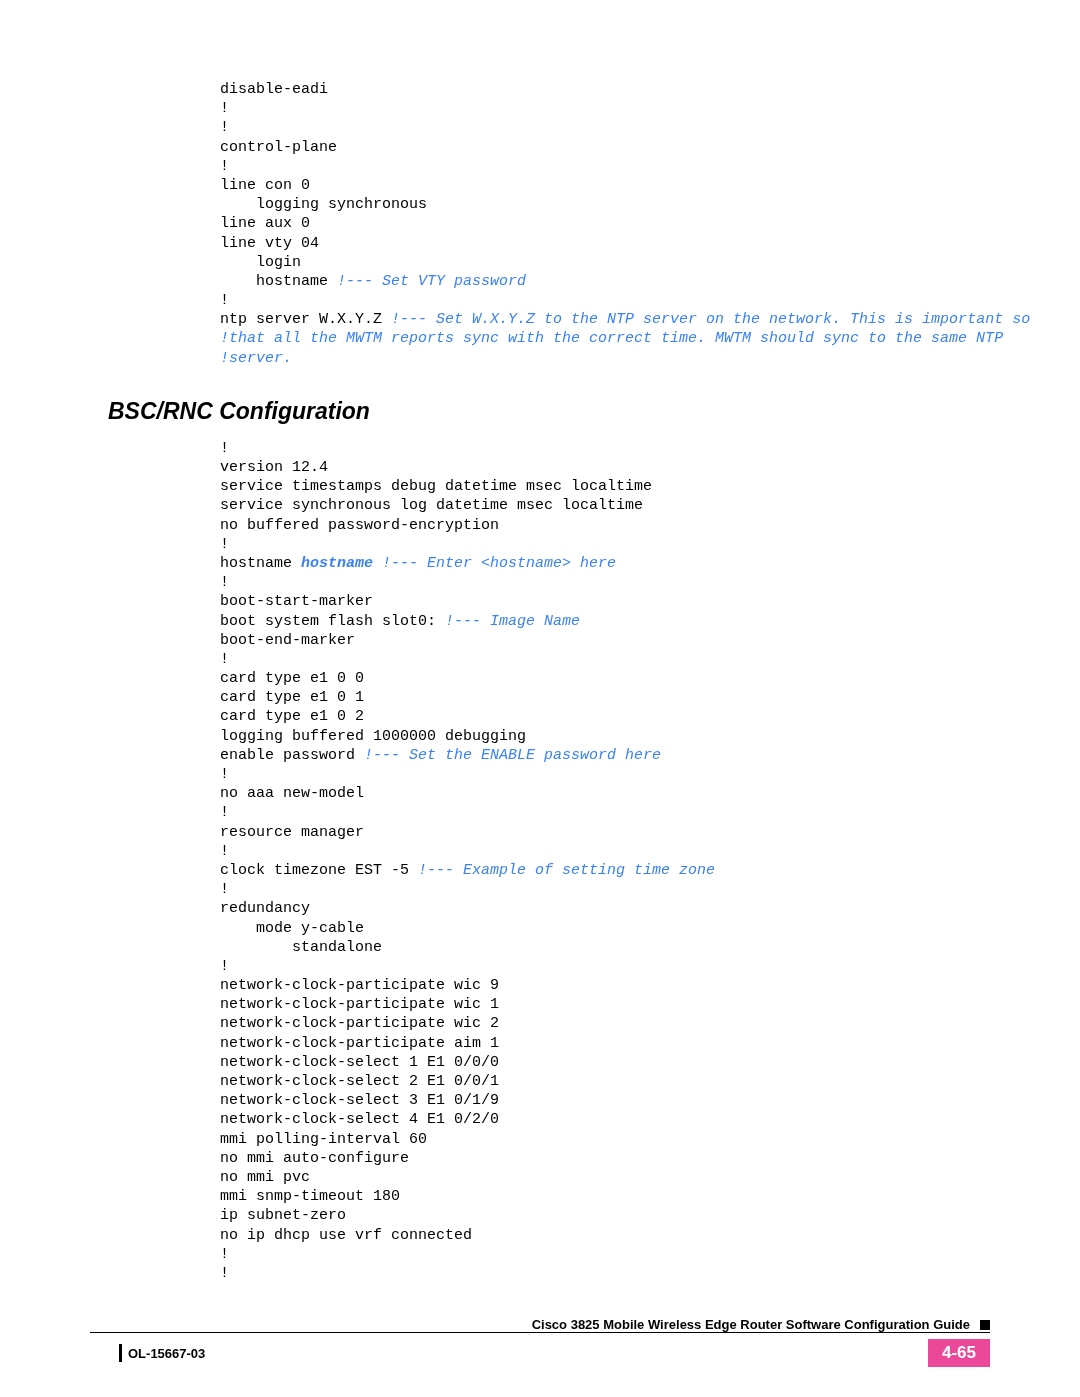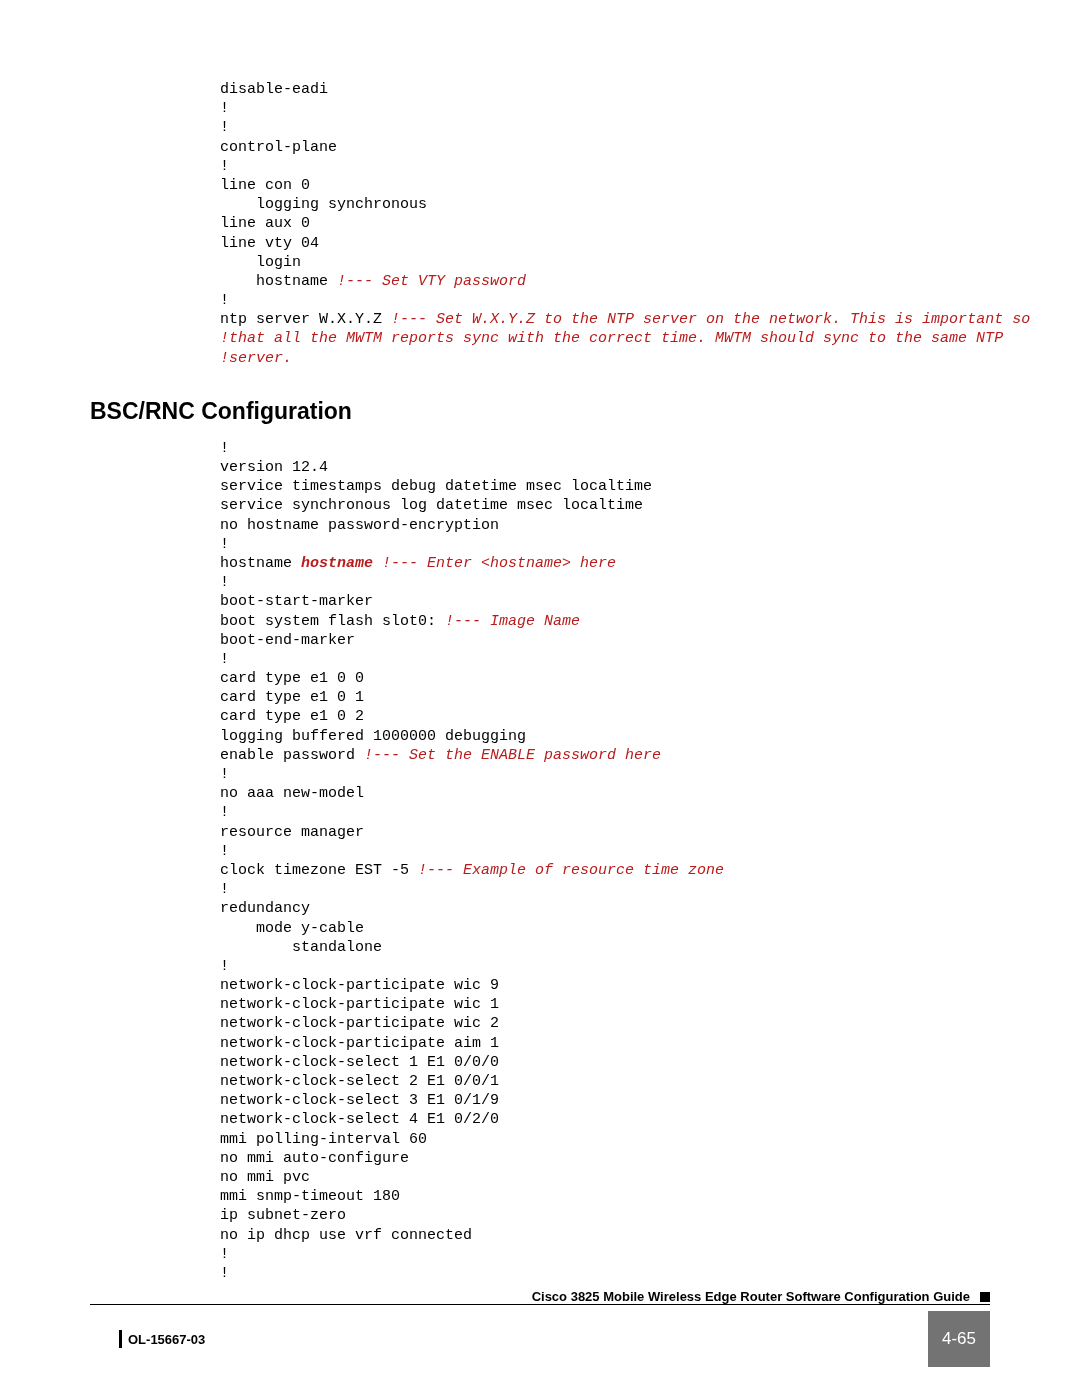--- a/index.html
+++ b/index.html
@@ -50,26 +50,27 @@
       margin-top: 50px;
     }
     .code-block2 {
       margin-left: 130px;
       font-family: "Courier New", Courier, monospace;
       font-size: 15px;
       line-height: 1.28;
       white-space: pre;
       margin-top: 14px;
     }
-    .comment { color: #b91c1c; font-style: italic; }
+    .comment { color: #3b82f6; font-style: italic; }
     .section-heading {
       font-size: 23px;
       font-weight: bold;
       margin-top: 30px;
-      margin-left: 0;
+      margin-left: 18px;
+      font-style: italic;
     }
     .footer {
       position: absolute;
       bottom: 30px;
       left: 90px;
       right: 90px;
     }
     .footer-rule {
       border-top: 1px solid #000;
       margin-bottom: 4px;
@@ -87,25 +88,25 @@
       display: flex;
       justify-content: space-between;
       align-items: center;
       margin-top: 6px;
     }
     .doc-id {
       font-size: 13px;
       font-weight: bold;
     }
     .page-num {
-      background: #737373;
+      background: #ec4899;
       color: #fff;
       font-size: 17px;
-      font-weight: normal;
-      padding: 18px 14px;
+      font-weight: bold;
+      padding: 4px 14px;
     }
     .left-bar {
       width: 3px;
       height: 18px;
       background: #000;
       display: inline-block;
       margin-right: 6px;
     }
   </style>
 </head>
@@ -128,39 +129,39 @@
 <span>ntp server W.X.Y.Z </span><span class="comment">!--- Set W.X.Y.Z to the NTP server on the network. This is important so</span>
 <span class="comment">!that all the MWTM reports sync with the correct time. MWTM should sync to the same NTP</span>
 <span class="comment">!server.</span></div>
 
   <h2 class="section-heading">BSC/RNC Configuration</h2>
 
   <div class="code-block2"><span>!</span>
 <span>version 12.4</span>
 <span>service timestamps debug datetime msec localtime</span>
 <span>service synchronous log datetime msec localtime</span>
-<span>no hostname password-encryption</span>
+<span>no buffered password-encryption</span>
 <span>!</span>
 <span>hostname </span><b class="comment" style="font-weight:bold">hostname</b><span class="comment"> !--- Enter &lt;hostname&gt; here</span>
 <span>!</span>
 <span>boot-start-marker</span>
 <span>boot system flash slot0: </span><span class="comment">!--- Image Name</span>
 <span>boot-end-marker</span>
 <span>!</span>
 <span>card type e1 0 0</span>
 <span>card type e1 0 1</span>
 <span>card type e1 0 2</span>
 <span>logging buffered 1000000 debugging</span>
 <span>enable password </span><span class="comment">!--- Set the ENABLE password here</span>
 <span>!</span>
 <span>no aaa new-model</span>
 <span>!</span>
 <span>resource manager</span>
 <span>!</span>
-<span>clock timezone EST -5 </span><span class="comment">!--- Example of resource time zone</span>
+<span>clock timezone EST -5 </span><span class="comment">!--- Example of setting time zone</span>
 <span>!</span>
 <span>redundancy</span>
 <span>    mode y-cable</span>
 <span>        standalone</span>
 <span>!</span>
 <span>network-clock-participate wic 9</span>
 <span>network-clock-participate wic 1</span>
 <span>network-clock-participate wic 2</span>
 <span>network-clock-participate aim 1</span>
 <span>network-clock-select 1 E1 0/0/0</span>

